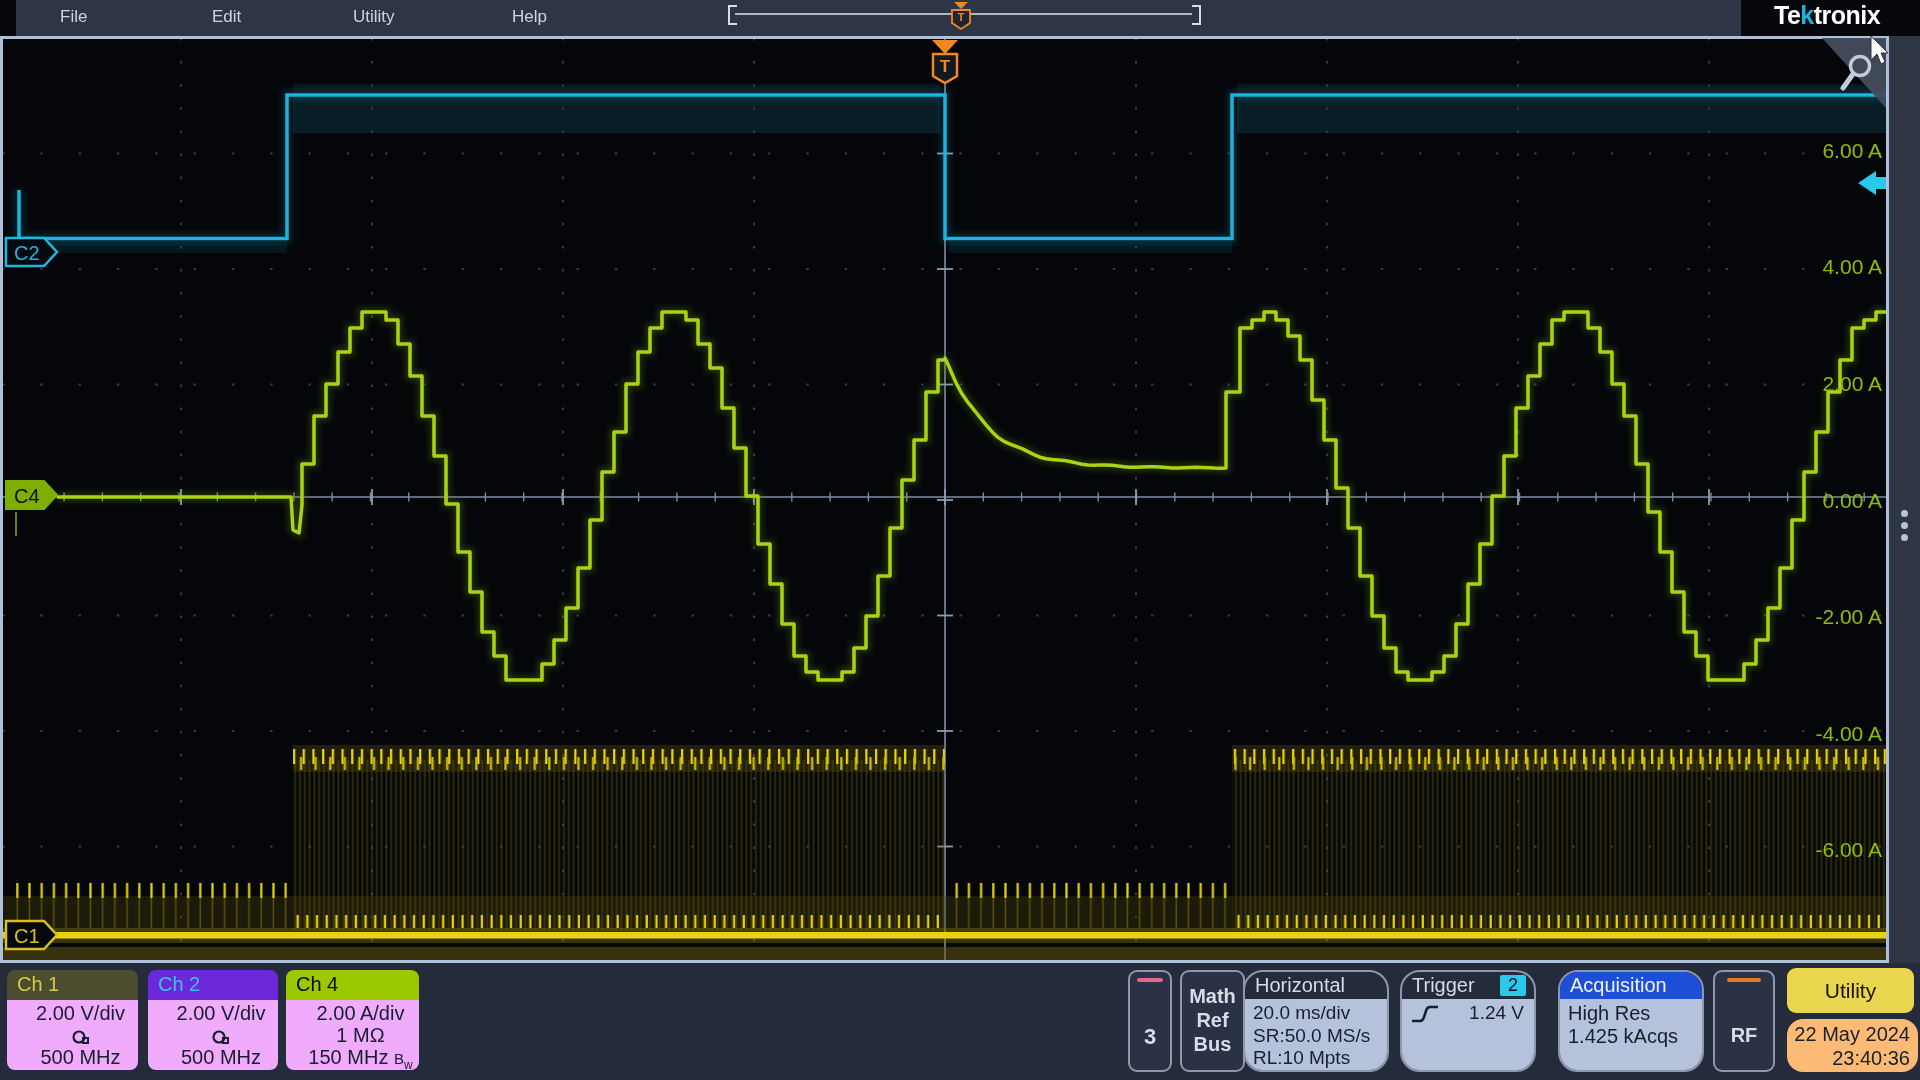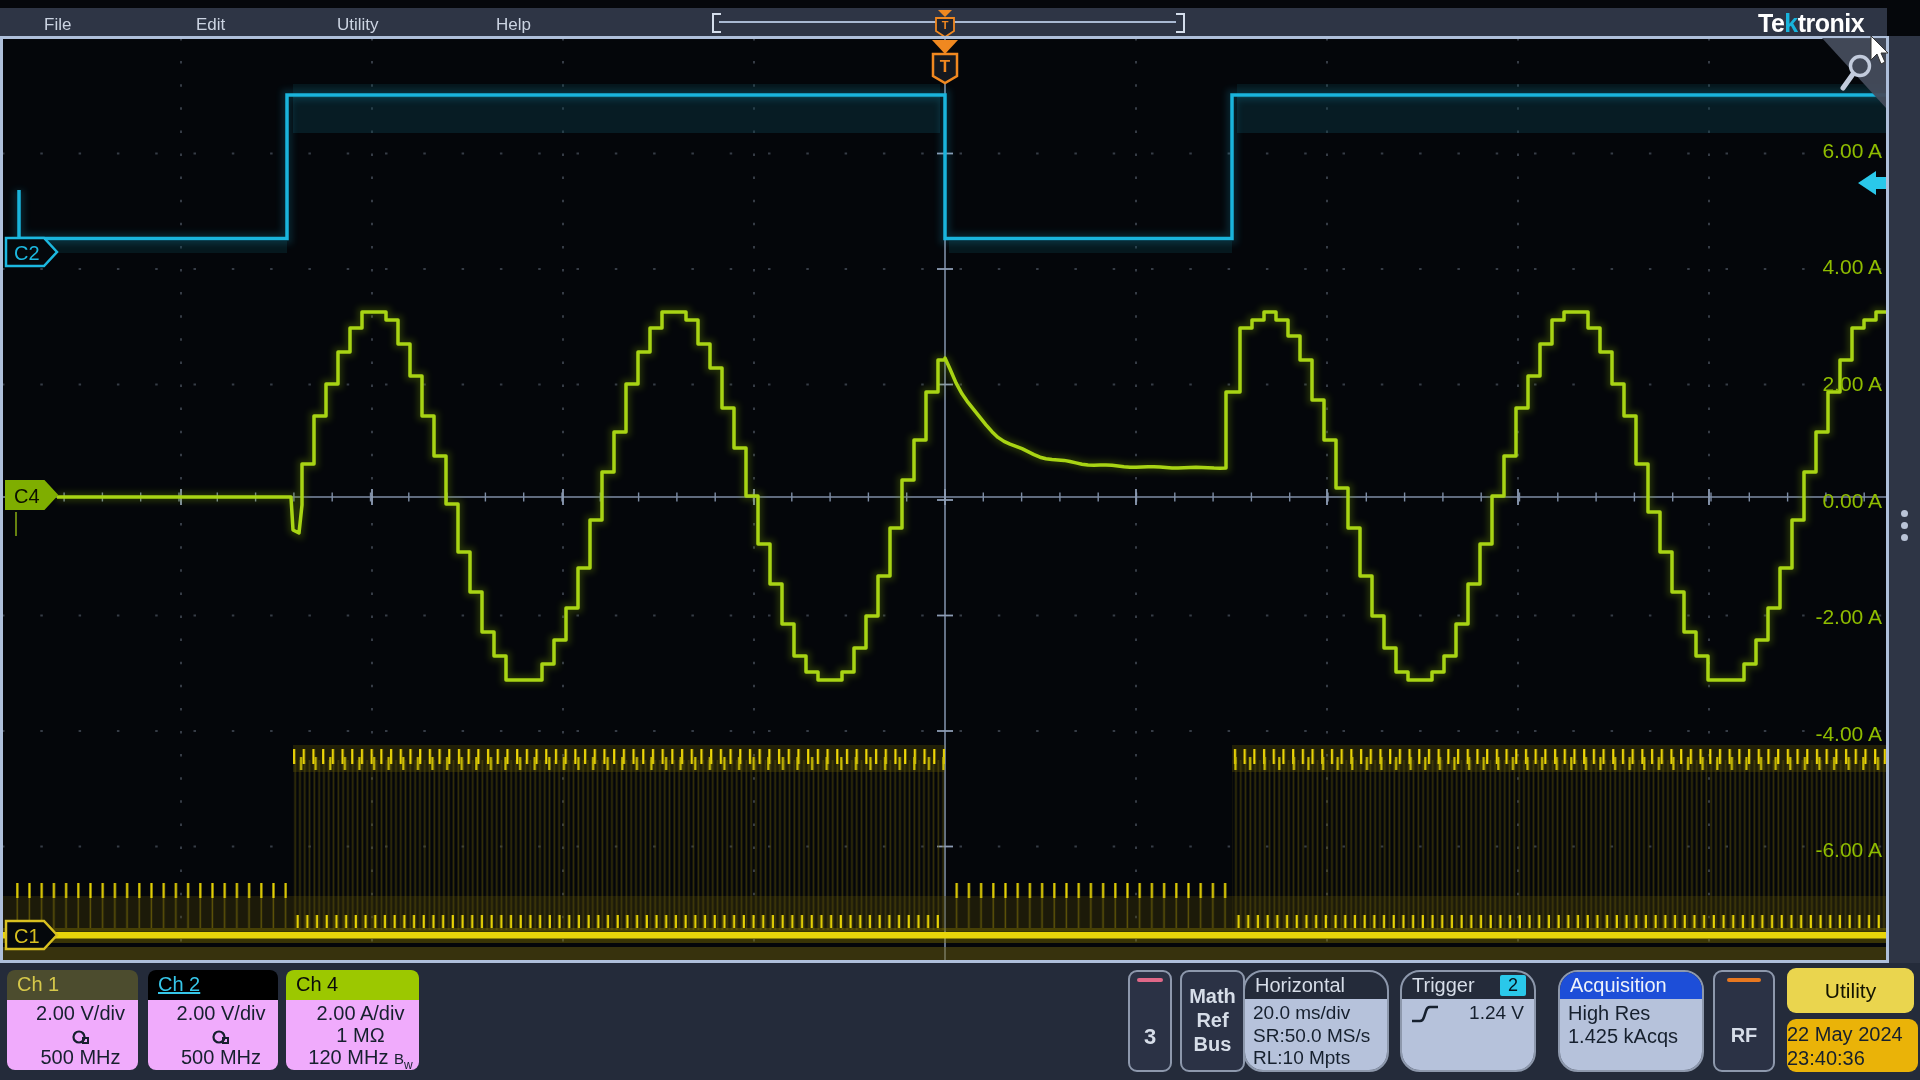--- a/index.html
+++ b/index.html
@@ -1,19 +1,19 @@
 <!DOCTYPE html>
 <html><head>
 <meta charset="utf-8">
 <style>
   html,body{margin:0;padding:0;background:#10141c;width:1920px;height:1080px;overflow:hidden;
     font-family:"Liberation Sans",sans-serif;-webkit-font-smoothing:antialiased;}
   #screen{position:absolute;left:0;top:0;width:1920px;height:1080px;background:#05070b;}
   
-  #menubar{position:absolute;left:0;top:0;width:1887px;height:36px;background:#2e3545;margin-top:8px;}
+  #menubar{position:absolute;left:16px;top:0;width:1725px;height:36px;background:#2e3545;}
   .menu-item{position:absolute;top:7px;font-size:17px;color:#ccd4e2;cursor:default;}
   #logo{position:absolute;top:1px;left:1758px;font-size:25px;font-weight:bold;color:#ffffff;letter-spacing:-0.5px;}
   #logo .k{color:#18b4dc;}
   #hslider-line{position:absolute;left:719px;top:13px;width:457px;height:2px;background:#a9b9d2;}
   .bracket{position:absolute;top:5px;width:7px;height:16px;}
   #bracket-l{left:712px;border-left:2px solid #d4ddeb;border-top:2px solid #d4ddeb;border-bottom:2px solid #d4ddeb;}
   #bracket-r{left:1176px;border-right:2px solid #d4ddeb;border-top:2px solid #d4ddeb;border-bottom:2px solid #d4ddeb;}
   #slider-handle{position:absolute;left:930px;top:0px;width:30px;height:36px;}
   
   #graticule{position:absolute;left:0;top:36px;width:1890px;height:927px;background:#04060a;}
@@ -24,22 +24,22 @@
   .badge{position:absolute;top:7px;height:100px;border-radius:8px;overflow:hidden;}
   .badge .hdr{height:40px;font-size:20px;line-height:29px;padding-left:10px;border-radius:6px;}
   .badge .bdy{position:absolute;left:0;top:30px;right:0;bottom:0;background:#f0abfc;color:#16202e;font-size:20px;padding:2px 0 0 16px;line-height:22px;text-align:center;}
   .darkbadge{position:absolute;top:7px;height:98px;background:#2b3245;border:2px solid #8d98ac;border-radius:9px;color:#d6dde8;text-align:center;font-weight:bold;}
   .topline{position:absolute;top:6px;left:50%;transform:translateX(-50%);height:4px;border-radius:2px;}
   .outlinebadge{position:absolute;top:7px;height:98px;border:2px solid #8d98ac;border-radius:20px;overflow:hidden;}
   .outlinebadge .hdr2{height:27px;font-size:20px;line-height:26px;color:#d6dde8;padding-left:10px;text-align:left;}
   .outlinebadge .bdy2{position:absolute;left:0;top:27px;right:0;bottom:0;background:#b6c2db;color:#16202e;font-size:19px;text-align:left;padding:3px 0 0 8px;line-height:22.5px;}
   #badge-arming{position:absolute;left:1787px;top:5px;width:127px;height:45px;background:#ead54e;border-radius:9px;
      color:#141400;font-size:21px;text-align:center;line-height:45px;}
-  #badge-datetime{position:absolute;left:1787px;top:56px;width:131px;height:53px;background:#eab308;border-radius:9px;
-     color:#16202e;font-size:20px;text-align:left;padding:3px 8px 0 0;box-sizing:border-box;line-height:24px;}
+  #badge-datetime{position:absolute;left:1787px;top:56px;width:131px;height:53px;background:#fdba74;border-radius:16px;
+     color:#16202e;font-size:20px;text-align:right;padding:3px 8px 0 0;box-sizing:border-box;line-height:24px;}
   .probe-ico{display:inline-block;vertical-align:middle;}
   sub{font-size:12px;}
 </style>
 </head>
 <body>
 
 <div id="screen">
 
   <div id="menubar">
     <span class="menu-item" style="left:44px">File</span>
@@ -246,39 +246,39 @@
           <svg class="probe-ico" width="22" height="18" viewBox="0 0 22 18">
             <circle cx="9" cy="9" r="5.5" fill="none" stroke="#16202e" stroke-width="2.2"></circle>
             <rect x="13" y="10" width="5" height="5" fill="none" stroke="#16202e" stroke-width="2"></rect>
           </svg>
         </div>
         <div>500 MHz</div>
       </div>
     </div>
 
     <div class="badge" style="left:148px;width:130px">
-      <div class="hdr" id="ch2-hdr" style="background: #000000; color: rgb(54, 198, 232); text-decoration: underline;">Ch 2</div>
+      <div class="hdr" id="ch2-hdr" style="background: #6d28d9; color: rgb(54, 198, 232);">Ch 2</div>
       <div class="bdy">
         <div>2.00 V/div</div>
         <div style="height:22px">
           <svg class="probe-ico" width="22" height="18" viewBox="0 0 22 18">
             <circle cx="9" cy="9" r="5.5" fill="none" stroke="#16202e" stroke-width="2.2"></circle>
             <rect x="13" y="10" width="5" height="5" fill="none" stroke="#16202e" stroke-width="2"></rect>
           </svg>
         </div>
         <div>500 MHz</div>
       </div>
     </div>
 
     <div class="badge" style="left:286px;width:133px">
       <div class="hdr" id="ch4-hdr" style="background: rgb(156, 200, 0); color: rgb(10, 10, 10);">Ch 4</div>
       <div class="bdy">
         <div>2.00 A/div</div>
         <div>1 MΩ</div>
-        <div><span>120 MHz</span> <span style="font-size:15px">B</span><sub>w</sub></div>
+        <div><span>150 MHz</span> <span style="font-size:15px">B</span><sub>w</sub></div>
       </div>
     </div>
 
     <div class="darkbadge" style="left:1128px;width:40px">
       <div class="topline" style="width:26px;background:#e06888"></div>
       <div style="margin-top:52px;font-size:22px">3</div>
     </div>
 
     <div class="darkbadge" style="left:1180px;width:61px">
       <div style="margin-top:12px;font-size:20px;line-height:24px">

